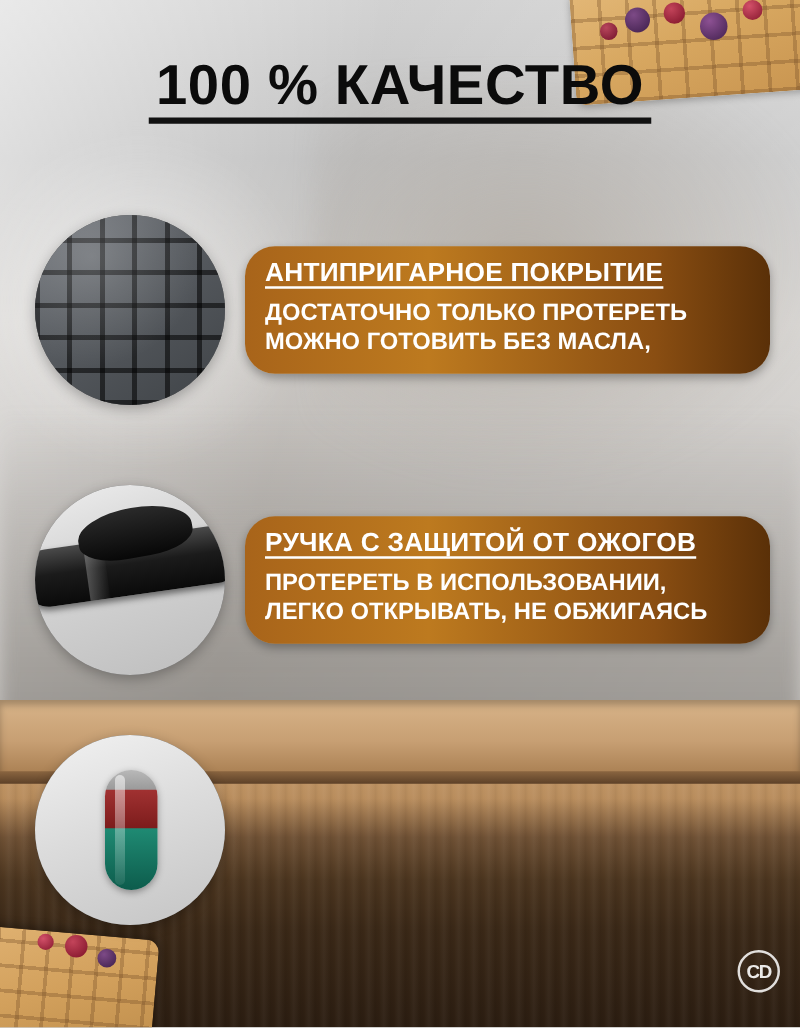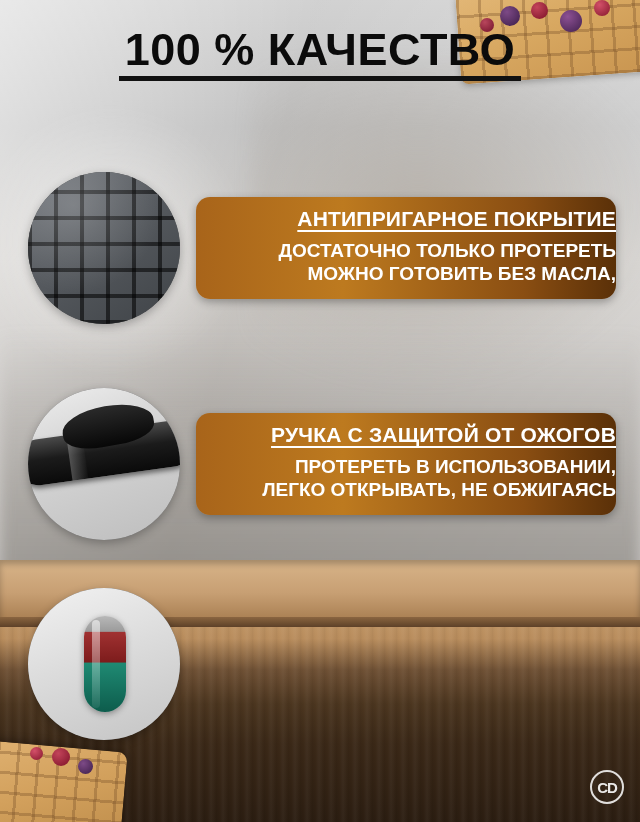--- a/index.html
+++ b/index.html
@@ -109,21 +109,21 @@
     box-shadow: 0 -2px 8px rgba(0,0,0,0.3);
     transform: rotate(5deg);
   }
   .berry.c1 { width: 18px; height: 18px; left: 52px;  bottom: 56px; background: radial-gradient(circle at 35% 30%, #c3445a, #7d1127); }
   .berry.c2 { width: 15px; height: 15px; left: 78px;  bottom: 48px; background: radial-gradient(circle at 35% 30%, #7d4a86, #3c1d49); }
   .berry.c3 { width: 13px; height: 13px; left: 30px;  bottom: 62px; background: radial-gradient(circle at 35% 30%, #d35069, #85172c); }
 
   
   .title-wrap {
     position: absolute;
-    left: 0; top: 26px;
+    left: 0; top: 44px;
     width: 640px;
     text-align: center;
   }
   .title {
     display: inline-block;
     font-size: 45px;
     font-weight: 700;
     letter-spacing: 0.5px;
     color: #0b0b0b;
     border-bottom: 5px solid #111;
@@ -210,26 +210,26 @@
   .thumb-leds .cap::after {
     content: "";
     position: absolute;
     left: 8px; top: 4px; width: 8px; height: 88px;
     border-radius: 6px;
     background: linear-gradient(180deg, rgba(255,255,255,0.55), rgba(255,255,255,0.08));
   }
 
   .panel {
     margin-left: 16px;
-    border-radius: 14px;
+    border-radius: 24px;
     padding: 10px 0 14px 16px;
     background: linear-gradient(90deg, #a8641a 0%, #bd7a1f 35%, #8a4e12 78%, #5a3008 100%);
     box-shadow: 0 3px 8px rgba(0,0,0,0.30);
     color: #ffffff;
-    text-align: right;
+    text-align: left;
   }
   .p1 { width: 404px; }
   .p2 { width: 404px; }
   .p3 { width: 404px; }
 
   .panel-title {
     font-size: 21px;
     font-weight: 700;
     letter-spacing: 0.2px;
     text-decoration: underline;
@@ -242,21 +242,21 @@
   .panel-body {
     font-size: 19px;
     font-weight: 700;
     line-height: 1.16;
   }
   .p3 .panel-body { font-size: 18px; }
 
   
   .logo {
     position: absolute;
-    right: 16px; bottom: 18px;
+    right: 16px; bottom: 28px;
     width: 30px; height: 30px;
     border-radius: 50%;
     border: 2px solid rgba(255,255,255,0.85);
     color: rgba(255,255,255,0.9);
     font-size: 15px;
     font-weight: 700;
     display: flex;
     align-items: center;
     justify-content: center;
     letter-spacing: -1px;

